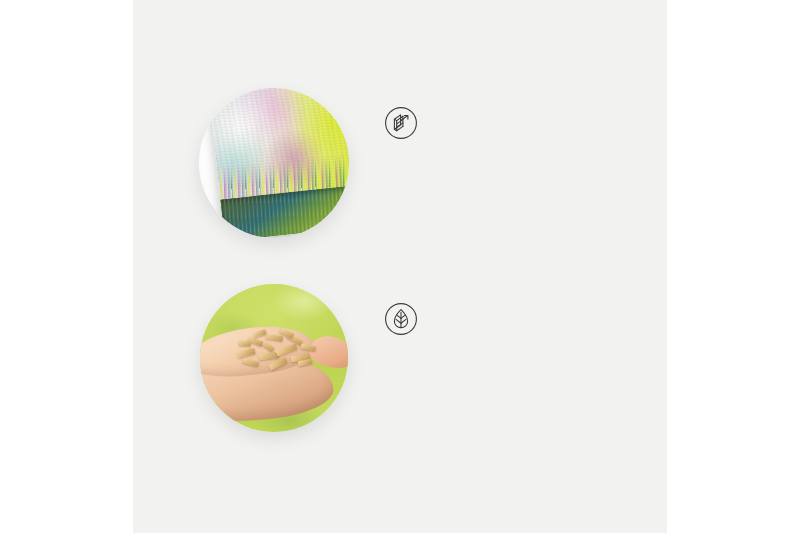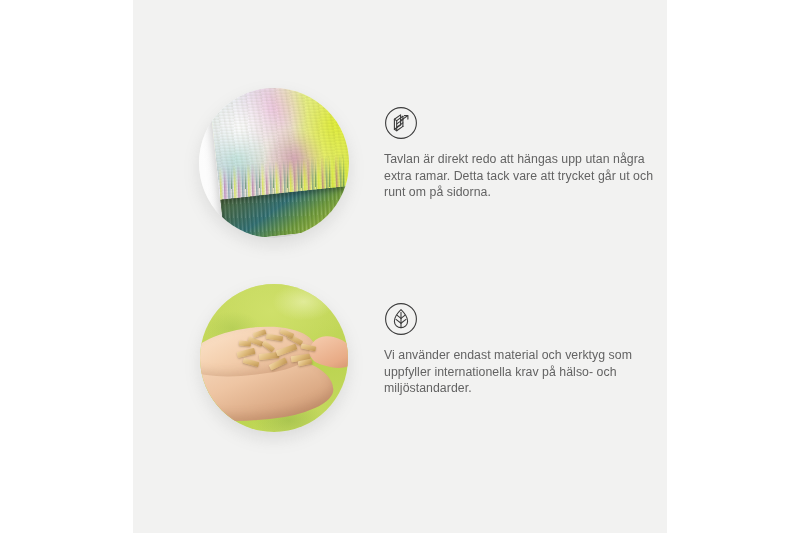--- a/index.html
+++ b/index.html
@@ -253,21 +253,20 @@
             <path d="M10.4 13.2 L12.7 14.6 L12.7 24.7 L10.4 23.3"></path>
             <path d="M12.7 14.6 L18.9 10.3"></path>
             <path d="M12.7 17.9 L18.9 13.6"></path>
             <path d="M12.7 21.2 L18.9 16.9"></path>
             <path d="M12.7 24.7 L18.9 20.4"></path>
             <path d="M18.9 10.3 L18.9 20.4"></path>
             <path d="M17.4 14.0 L23.6 9.9"></path>
             <path d="M20.4 9.6 L23.9 9.6 L23.9 13.1"></path>
           </svg>
         </div>
-        <p class="f-body">Tavlan är direkt redo att hängas upp utan några extra ramar. Detta tack vare att trycket går ut och runt om på sidorna.</p>
       </div>
     </div>
 
     <div class="feature feature-2">
 
       <div class="photo photo-2">
         <div class="eco-scene">
           <div class="hand-lower"></div>
           <div class="hand-upper"></div>
           <div class="thumb"></div>
@@ -296,18 +295,17 @@
           <svg width="34" height="34" viewBox="0 0 34 34" fill="none" stroke="#3b3b3b" stroke-width="1.1" stroke-linecap="round" stroke-linejoin="round">
             <circle cx="17" cy="17" r="15.4" fill="none"></circle>
             <path d="M17 7.6 C21.6 12.0 23.6 16.0 23.6 19.2 C23.6 22.9 20.6 25.6 17 25.6 C13.4 25.6 10.4 22.9 10.4 19.2 C10.4 16.0 12.4 12.0 17 7.6 Z"></path>
             <path d="M17 10.6 L17 25.6"></path>
             <path d="M17 16.4 L13.2 13.4"></path>
             <path d="M17 16.4 L20.8 13.4"></path>
             <path d="M17 21.2 L12.0 17.4"></path>
             <path d="M17 21.2 L22.0 17.4"></path>
           </svg>
         </div>
-        <p class="f-body">Vi använder endast material och verktyg som uppfyller internationella krav på hälso- och miljöstandarder.</p>
       </div>
     </div>
 
   </div>
 </div>
 
 </body></html>

